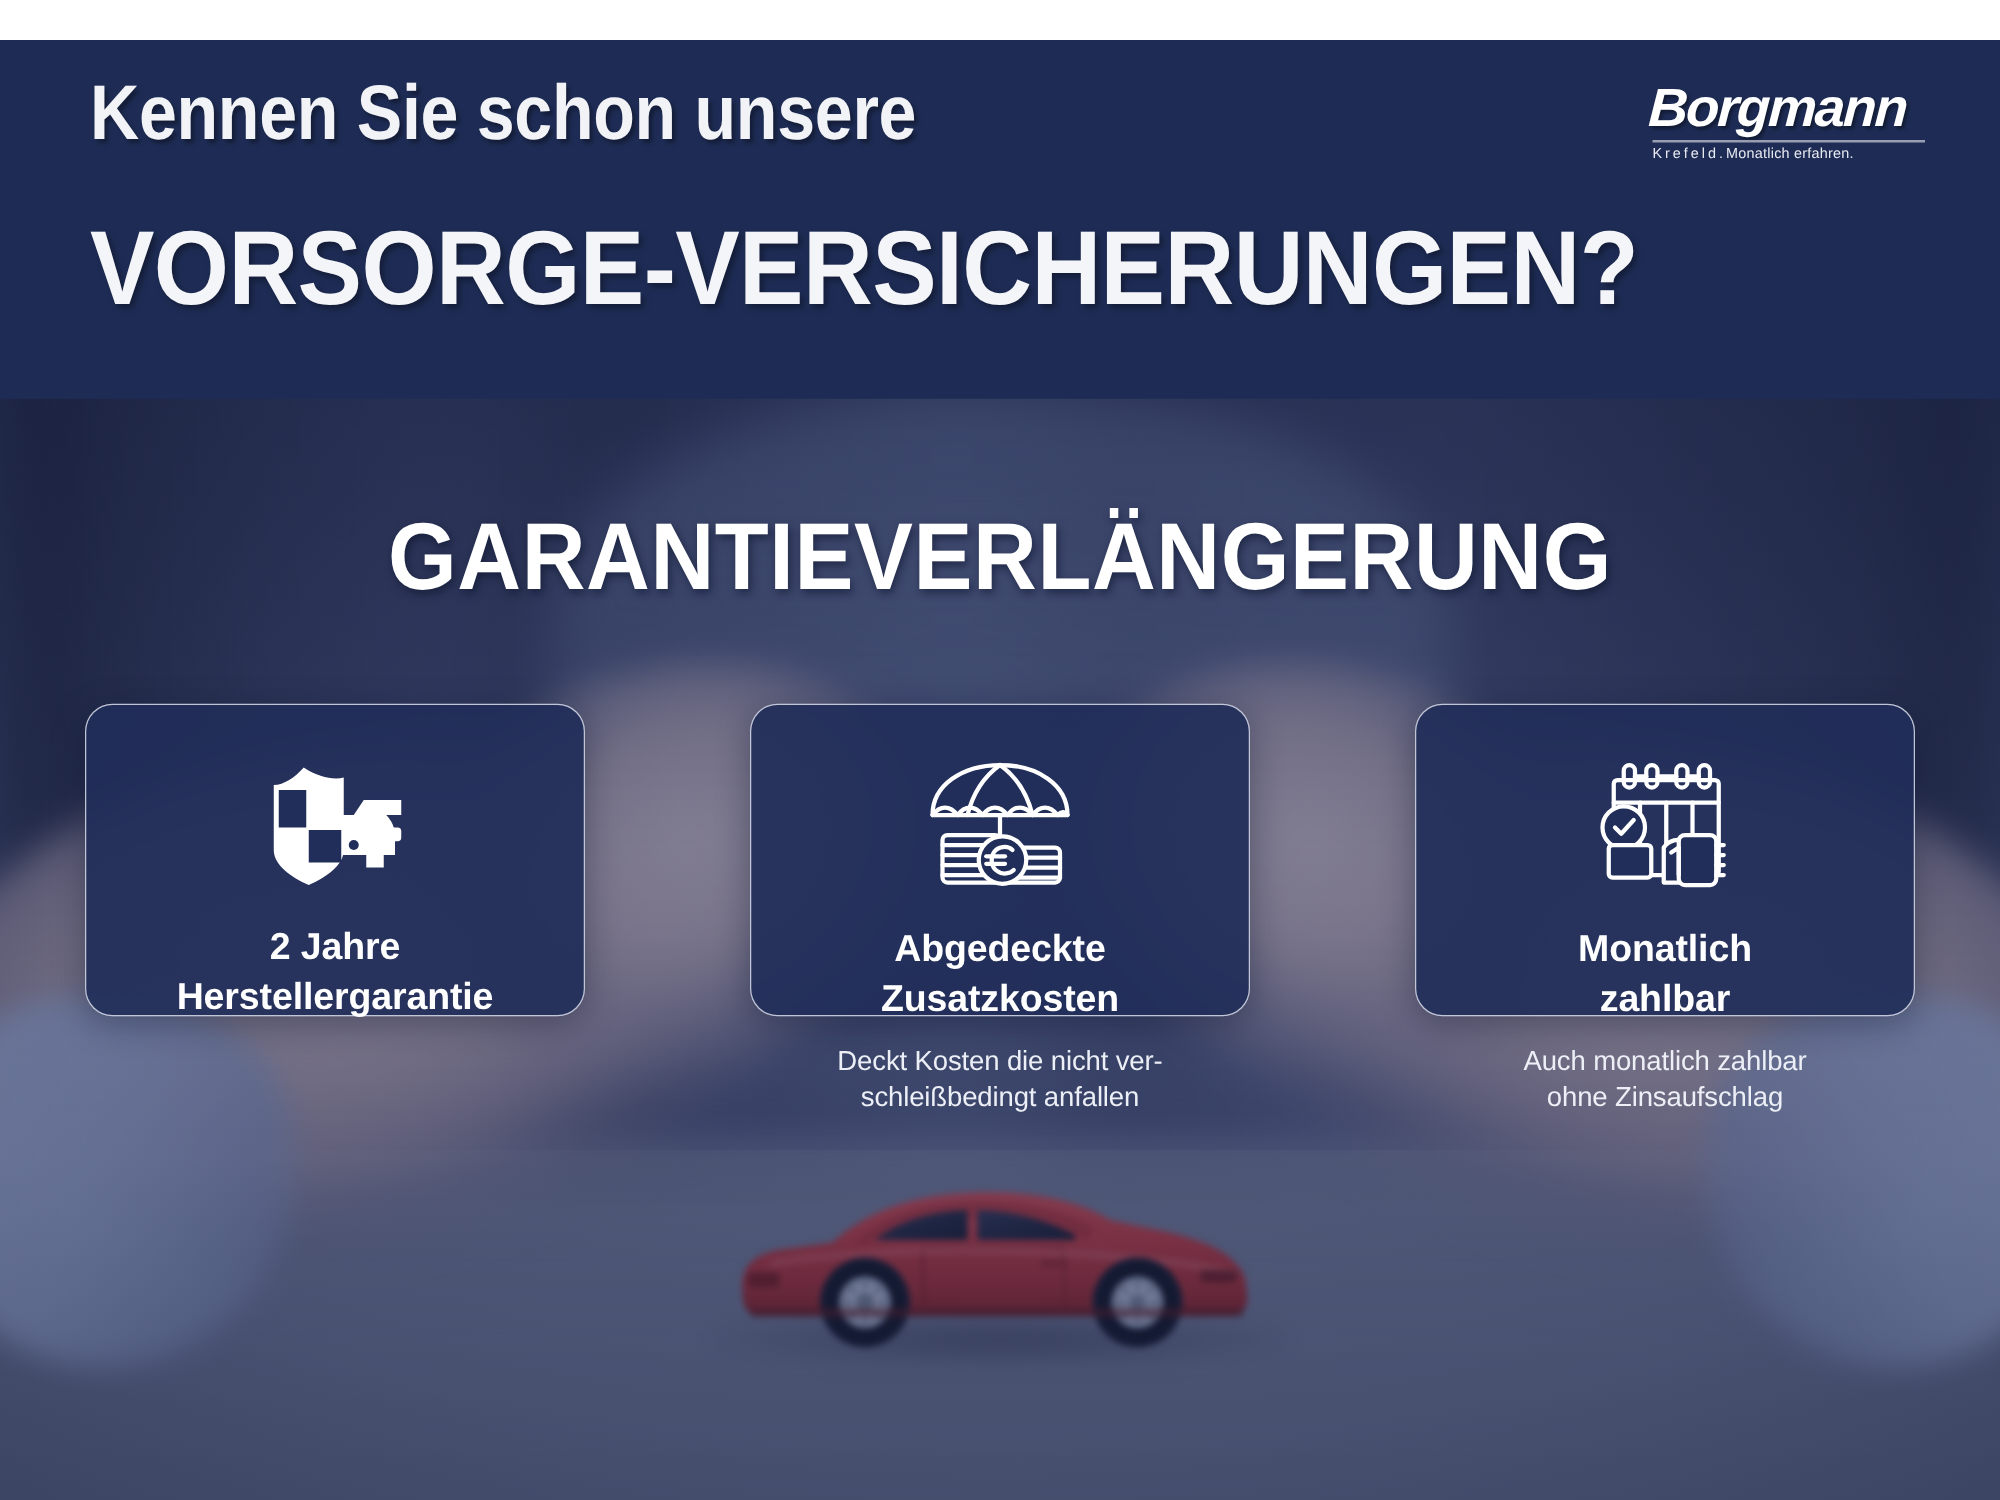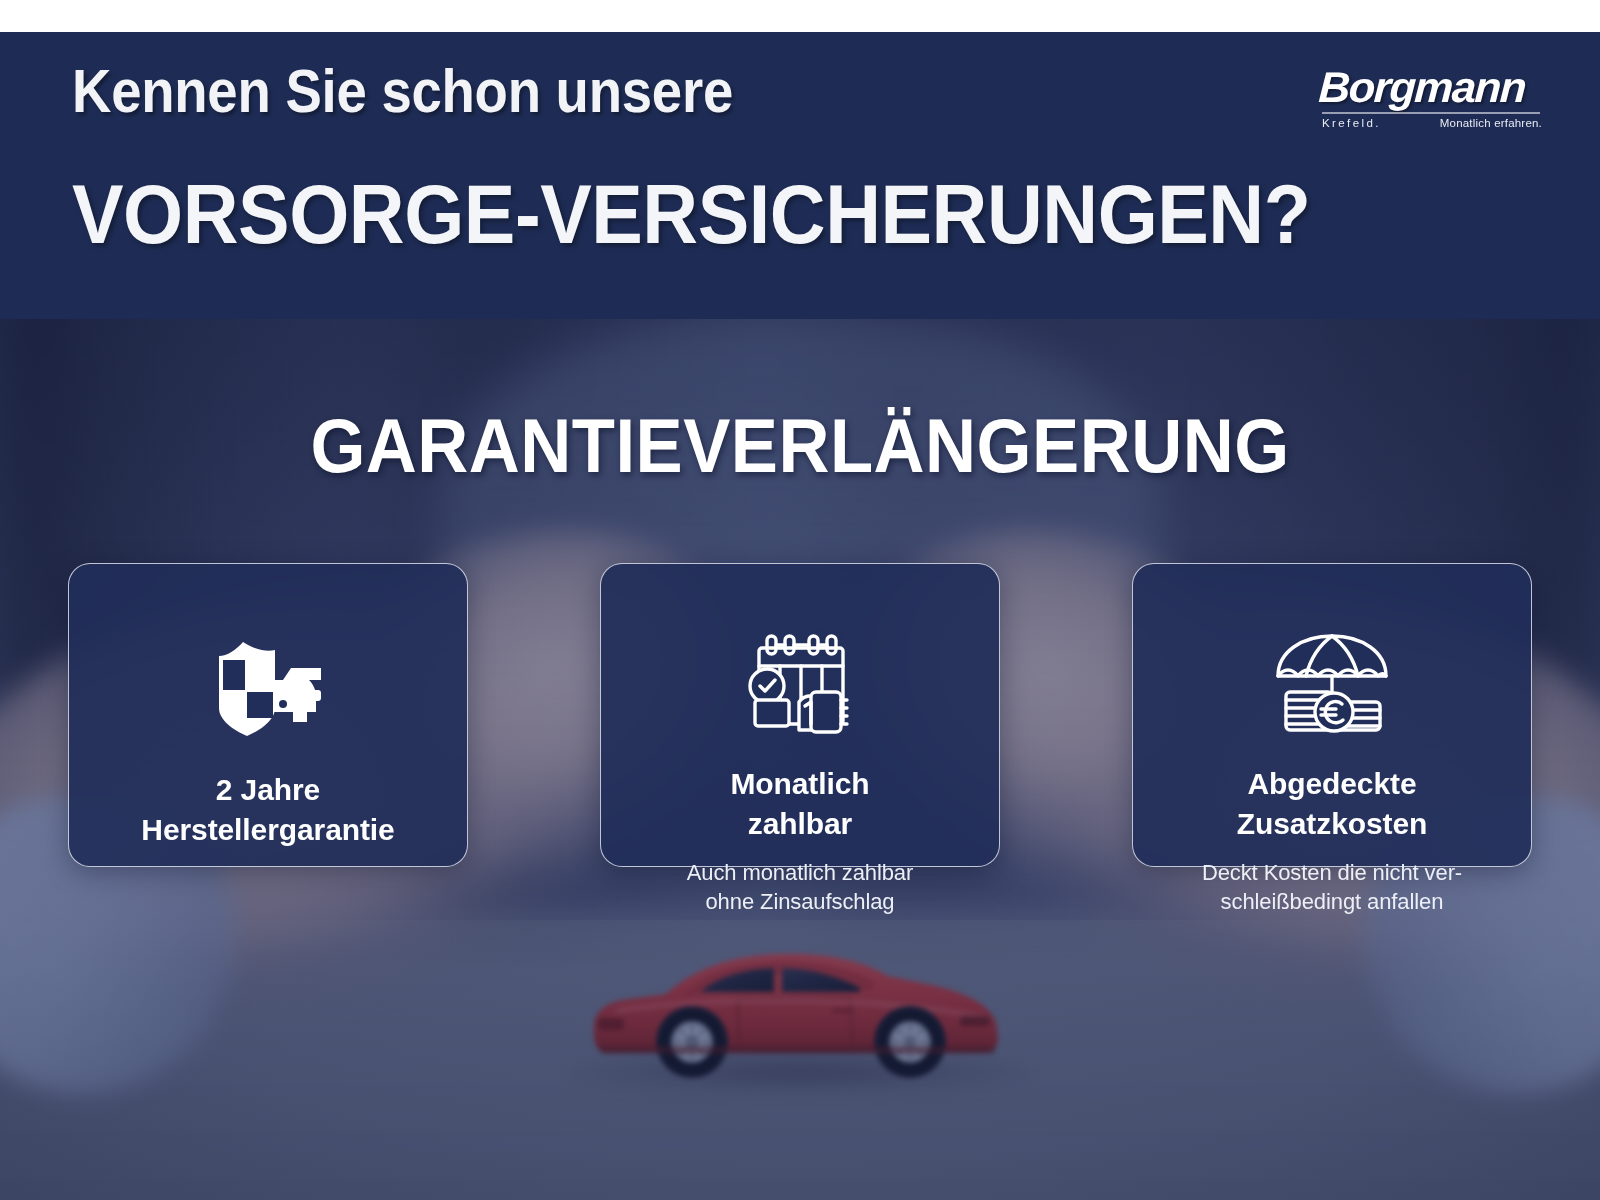--- a/index.html
+++ b/index.html
@@ -327,21 +327,21 @@
     width: 218px;
     height: 2px;
     background: rgba(255,255,255,0.55);
   }
   .logo-tag {
     position: absolute;
     left: 2px;
     top: 52px;
     width: 220px;
     display: flex;
-    justify-content: space-between;
+    justify-content: flex-start;
     color: #e9ebf2;
     font-size: 11.5px;
     font-weight: 400;
     line-height: 1;
     white-space: nowrap;
   }
   .logo-tag .city { letter-spacing: 2.4px; }
   .logo-tag .slogan { letter-spacing: 0.2px; }
 
   
@@ -368,29 +368,29 @@
     width: 1464px;
     height: 354px;
     display: flex;
     justify-content: space-between;
     z-index: 6;
   }
 
   .card {
     position: relative;
     width: 400px;
-    height: 304px;
+    height: 250px;
     background: rgba(33,46,89,0.92);
     border: 1.6px solid rgba(232,236,246,0.80);
     border-radius: 22px;
     box-sizing: border-box;
     display: flex;
     flex-direction: column;
     align-items: center;
-    padding-top: 66px;
+    padding-top: 42px;
     box-shadow: 0 6px 26px rgba(12,18,44,0.35);
   }
 
   .card-icon {
     width: 124px;
     height: 118px;
     display: flex;
     align-items: center;
     justify-content: center;
     margin-bottom: 22px;
@@ -549,20 +549,57 @@
           <rect x="14" y="26" width="22" height="30" fill="#212e59"></rect>
           <rect x="38" y="58" width="26" height="26" fill="#212e59"></rect>
         </svg>
       </div>
       <h3 class="card-title">2 Jahre
 Herstellergarantie</h3>
     </div>
 
     <div class="card">
       <div class="card-icon">
+        <svg width="120" height="112" viewBox="0 0 120 112" fill="none" stroke="#ffffff" stroke-width="3.4" stroke-linecap="round" stroke-linejoin="round">
+
+          <path d="M6 46 C6 22 30 6 60 6 C90 6 114 22 114 46 Z" fill="#212e59"></path>
+
+          <path d="M6 46 C12 38 20 38 26 46 C32 38 40 38 46 46
+                   C52 38 60 38 66 46 C72 38 80 38 86 46
+                   C92 38 100 38 106 46 C110 42 112 44 114 46"></path>
+
+          <path d="M60 6 C46 16 38 30 34 46"></path>
+          <path d="M60 6 C74 16 82 30 86 46"></path>
+
+          <line x1="60" y1="46" x2="60" y2="82"></line>
+
+          <rect x="14" y="62" width="46" height="38" rx="4" fill="#212e59"></rect>
+          <line x1="14" y1="70" x2="60" y2="70"></line>
+          <line x1="14" y1="78" x2="60" y2="78"></line>
+          <line x1="14" y1="86" x2="60" y2="86"></line>
+          <line x1="14" y1="94" x2="60" y2="94"></line>
+          <rect x="64" y="72" width="44" height="28" rx="4" fill="#212e59"></rect>
+          <line x1="64" y1="80" x2="108" y2="80"></line>
+          <line x1="64" y1="88" x2="108" y2="88"></line>
+          <line x1="64" y1="96" x2="108" y2="96"></line>
+
+          <circle cx="62" cy="82" r="19" fill="#212e59"></circle>
+          <path d="M70 74 C66 70 58 71 55 76 C52 81 53 88 58 91 C62 94 68 93 71 90"></path>
+          <line x1="49" y1="79" x2="64" y2="79"></line>
+          <line x1="49" y1="85" x2="64" y2="85"></line>
+        </svg>
+      </div>
+      <h3 class="card-title">Abgedeckte
+Zusatzkosten</h3>
+      <p class="card-desc">Deckt Kosten die nicht ver-
+schleißbedingt anfallen</p>
+    </div>
+
+    <div class="card">
+      <div class="card-icon">
         <svg width="118" height="112" viewBox="0 0 118 112" fill="none" stroke="#ffffff" stroke-width="3.4" stroke-linecap="round" stroke-linejoin="round">
 
           <rect x="26" y="6" width="9" height="18" rx="4.5"></rect>
           <rect x="44" y="6" width="9" height="18" rx="4.5"></rect>
           <rect x="68" y="6" width="9" height="18" rx="4.5"></rect>
           <rect x="86" y="6" width="9" height="18" rx="4.5"></rect>
           <line x1="35" y1="15" x2="44" y2="15"></line>
           <line x1="53" y1="15" x2="68" y2="15"></line>
           <line x1="77" y1="15" x2="86" y2="15"></line>
 
@@ -583,51 +620,14 @@
           <path d="M100 70 h6 M100 78 h6 M100 86 h6 M100 94 h6"></path>
           <path d="M64 76 L70 72 L70 94"></path>
         </svg>
       </div>
       <h3 class="card-title">Monatlich
 zahlbar</h3>
       <p class="card-desc">Auch monatlich zahlbar
 ohne Zinsaufschlag</p>
     </div>
 
-    <div class="card">
-      <div class="card-icon">
-        <svg width="120" height="112" viewBox="0 0 120 112" fill="none" stroke="#ffffff" stroke-width="3.4" stroke-linecap="round" stroke-linejoin="round">
-
-          <path d="M6 46 C6 22 30 6 60 6 C90 6 114 22 114 46 Z" fill="#212e59"></path>
-
-          <path d="M6 46 C12 38 20 38 26 46 C32 38 40 38 46 46
-                   C52 38 60 38 66 46 C72 38 80 38 86 46
-                   C92 38 100 38 106 46 C110 42 112 44 114 46"></path>
-
-          <path d="M60 6 C46 16 38 30 34 46"></path>
-          <path d="M60 6 C74 16 82 30 86 46"></path>
-
-          <line x1="60" y1="46" x2="60" y2="82"></line>
-
-          <rect x="14" y="62" width="46" height="38" rx="4" fill="#212e59"></rect>
-          <line x1="14" y1="70" x2="60" y2="70"></line>
-          <line x1="14" y1="78" x2="60" y2="78"></line>
-          <line x1="14" y1="86" x2="60" y2="86"></line>
-          <line x1="14" y1="94" x2="60" y2="94"></line>
-          <rect x="64" y="72" width="44" height="28" rx="4" fill="#212e59"></rect>
-          <line x1="64" y1="80" x2="108" y2="80"></line>
-          <line x1="64" y1="88" x2="108" y2="88"></line>
-          <line x1="64" y1="96" x2="108" y2="96"></line>
-
-          <circle cx="62" cy="82" r="19" fill="#212e59"></circle>
-          <path d="M70 74 C66 70 58 71 55 76 C52 81 53 88 58 91 C62 94 68 93 71 90"></path>
-          <line x1="49" y1="79" x2="64" y2="79"></line>
-          <line x1="49" y1="85" x2="64" y2="85"></line>
-        </svg>
-      </div>
-      <h3 class="card-title">Abgedeckte
-Zusatzkosten</h3>
-      <p class="card-desc">Deckt Kosten die nicht ver-
-schleißbedingt anfallen</p>
-    </div>
-
   </div>
 </div>
 
 </body></html>

